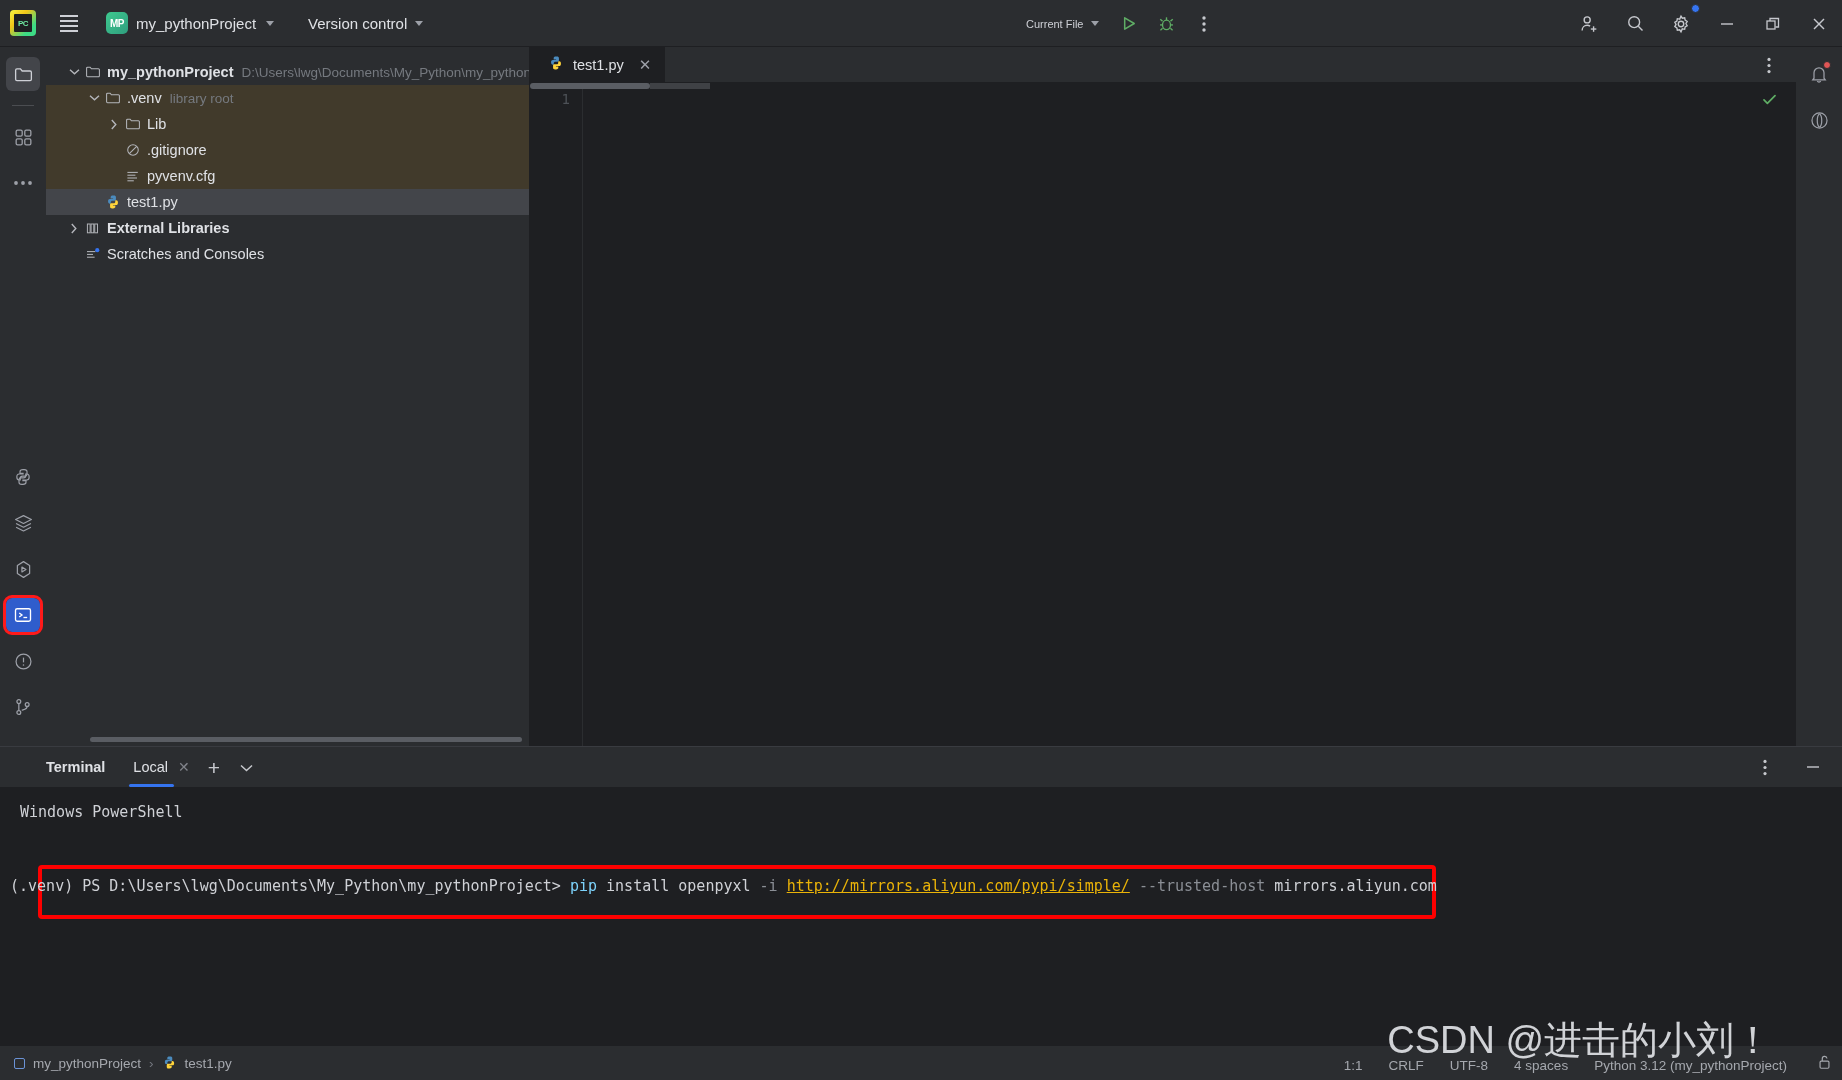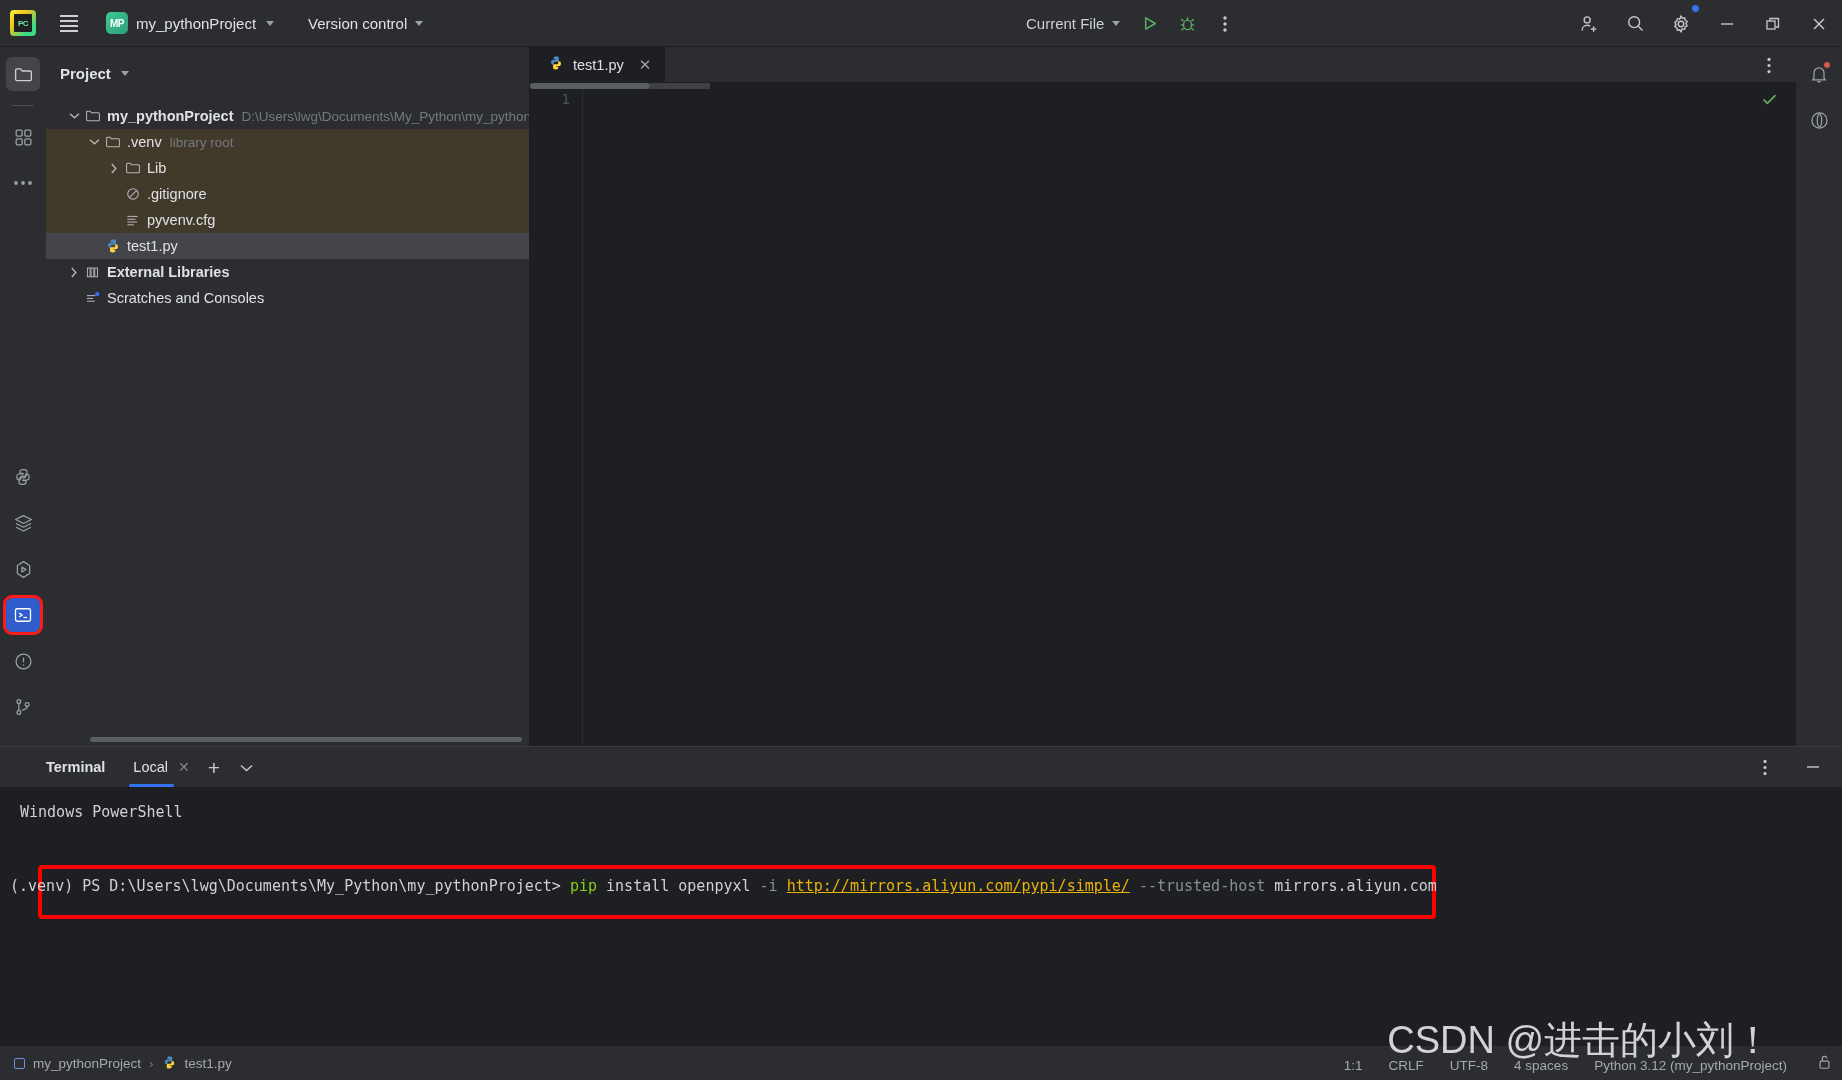--- a/index.html
+++ b/index.html
@@ -49,21 +49,21 @@
     display:flex; align-items:center; justify-content:center;
     letter-spacing:-0.5px;
   }
   .proj-name { font-size:15px; color:#dfe1e5; }
   .chev { width:0; height:0; border-left:4px solid transparent; border-right:4px solid transparent;
           border-top:5px solid #9da0a8; margin-left:2px; }
   .vcs { margin-left:18px; display:flex; align-items:center; gap:6px; font-size:15px;
          color:#dfe1e5; padding:4px 8px; border-radius:5px; cursor:pointer;}
 
   .tb-center { position:absolute; left:1018px; top:0; height:47px; display:flex; align-items:center; gap:4px; }
-  .runconfig { display:flex; align-items:center; gap:6px; font-size:15px; color:#ced0d6;
+  .runconfig { display:flex; align-items:center; gap:6px; font-size:11px; color:#ced0d6;
                padding:5px 8px; border-radius:5px; cursor:pointer; }
   .ticon { width:34px; height:34px; display:flex; align-items:center; justify-content:center;
            border-radius:5px; cursor:pointer; }
   .tb-right { position:absolute; right:0; top:0; height:47px; display:flex; align-items:center; }
   .winbtn { width:46px; height:47px; display:flex; align-items:center; justify-content:center; cursor:pointer; }
   .gear-wrap { position:relative; }
   .gear-dot { position:absolute; right:4px; top:4px; width:9px; height:9px; border-radius:50%;
               background:#3574f0; border:1.5px solid #2b2d30; }
 
   
@@ -141,21 +141,21 @@
   .termhead-right { position:absolute; right:12px; top:0; height:40px; display:flex; align-items:center; gap:14px; }
   .termbody { flex:1 1 auto; padding:12px 16px 0 10px; position:relative;
               font-family:"DejaVu Sans Mono", monospace; font-size:15px; line-height:27px; color:#bcbec4; }
   .tline { white-space:pre; padding-left:10px; }
   .cmdbox { position:absolute; left:38px; top:78px; width:1398px; height:54px;
             border:4px solid #fe0000; border-radius:4px; }
   .cmdline { position:absolute; left:10px; top:86px; white-space:pre; font-family:"DejaVu Sans Mono", monospace;
              font-size:15px; }
   .c-dim { color:#8b8f96; }
   .c-white { color:#cfd1d6; }
-  .c-yellow { color:#84cc16; }
+  .c-yellow { color:#7dd3fc; }
   .c-link { color:#eab308; text-decoration:underline; }
 
   
   .status { height:34px; flex:0 0 34px; background:#2b2d30; display:flex; align-items:center;
             font-size:13.5px; color:#a5a8ae; position:relative; }
   .crumbs { display:flex; align-items:center; gap:8px; margin-left:14px; }
   .crumbs .sq { width:11px; height:11px; border:1.5px solid #6b93d6; border-radius:2px; }
   .crumbs .sep { color:#73777e; }
   .status-right { position:absolute; right:10px; display:flex; align-items:flex-end; gap:26px; }
   .status-right .it { cursor:pointer; }
@@ -326,24 +326,20 @@
               <circle cx="7" cy="18.5" r="2.3"></circle>
               <circle cx="17" cy="9" r="2.3"></circle>
             <line x1="7" y1="7.8" x2="7" y2="16.2"></line>
               <path d="M17 11.3c0 3.2-3 3.5-6.5 4.6"></path>
           </svg>
         </div>
       </div>
     </div>
 
     <div class="projpanel">
-      <div class="projhead">
-        <div class="t">Project</div>
-        <div class="chev"></div>
-      </div>
       <div class="tree" id="tree">
           <div class="trow" style="padding-left: 20px;">
             <span class="arrow">
               <svg width="11" height="8" viewBox="0 0 11 8" fill="none" stroke="#b4b6bb" stroke-width="1.4">
                 <path d="M1 1.8l4.5 4 4.5-4"></path>
               </svg>
             </span>
             <span class="ico">
               <svg width="16" height="16" viewBox="0 0 20 20" fill="none" stroke="#b4b6bb" stroke-width="1.3">
                 <path d="M2 5.2A1.2 1.2 0 013.2 4h3.2l1.6 2h8.8A1.2 1.2 0 0118 7.2v7.6A1.2 1.2 0 0116.8 16H3.2A1.2 1.2 0 012 14.8z"></path>

